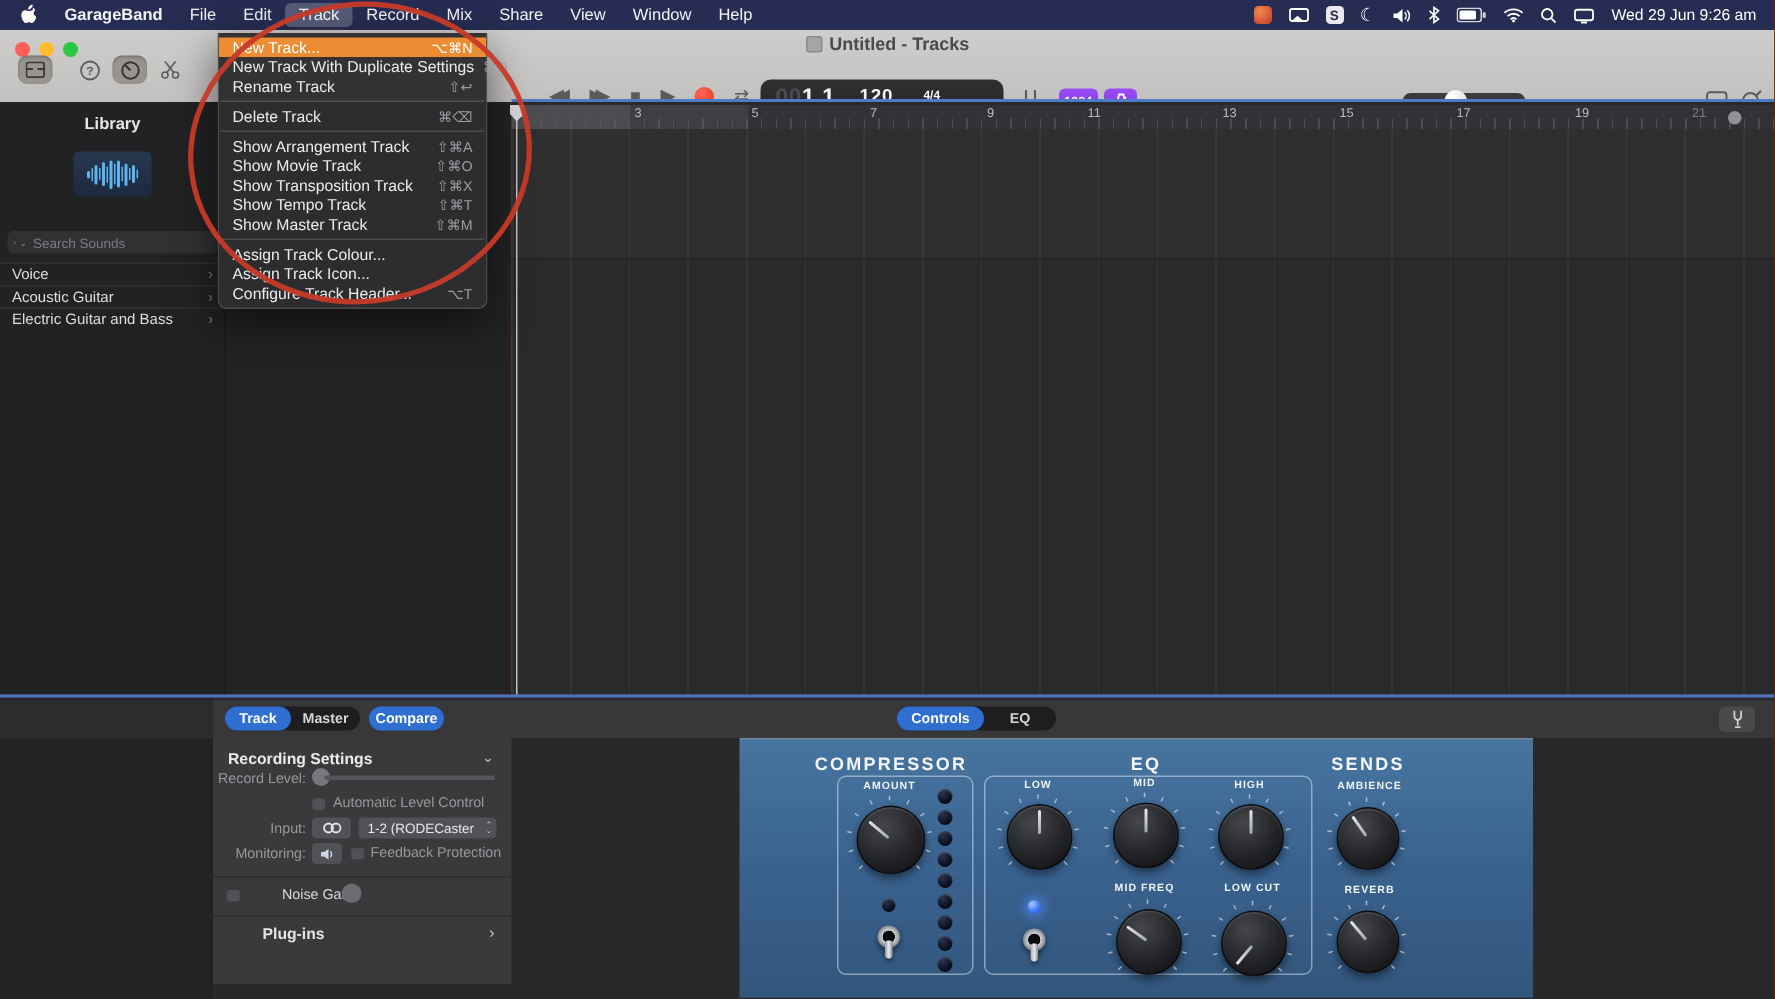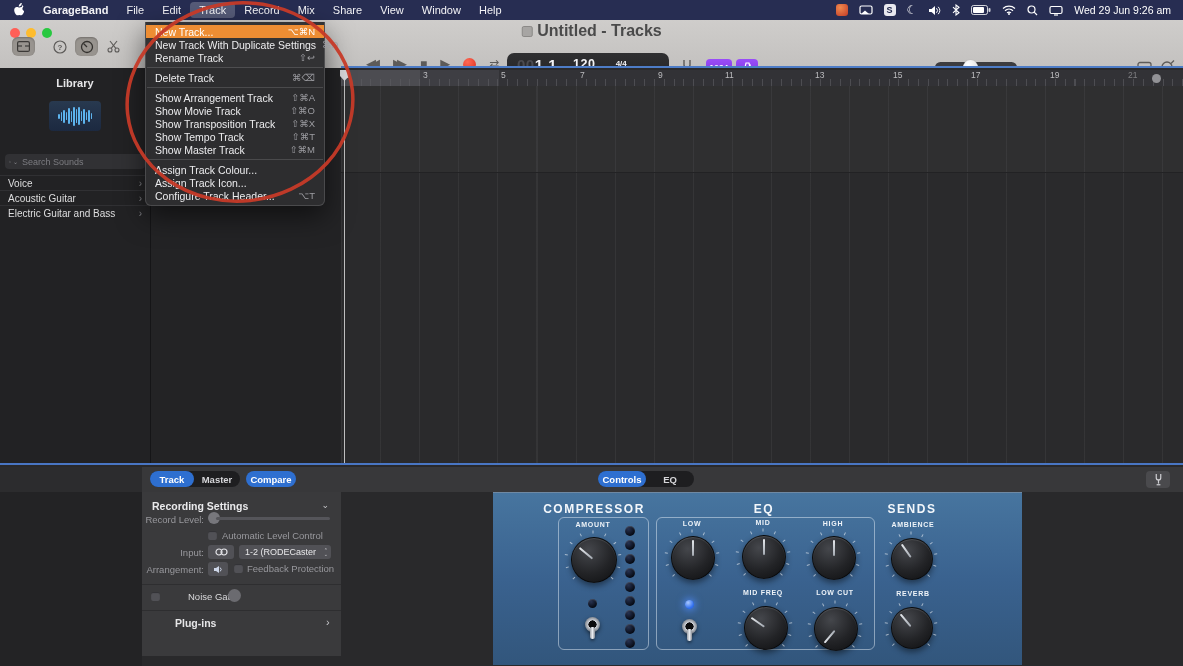--- a/index.html
+++ b/index.html
@@ -21,21 +21,21 @@
   .clock{font-size:10.5px;white-space:nowrap;}
   .appdot{width:12px;height:12px;border-radius:3px;background:radial-gradient(circle at 35% 30%,#f08a4e,#c33b27);}
   .shieldS{width:12px;height:12px;border-radius:3px;background:#e9e9ef;color:#22284c;font-size:9px;font-weight:bold;
     display:flex;align-items:center;justify-content:center;}
 
   
   .toolbar{position:absolute;left:0;top:20px;width:1183px;height:48px;
     background:linear-gradient(#cfcdcb,#c3c1bf);border-bottom:1px solid #9f9d9b;}
   .tl{position:absolute;width:10px;height:10px;border-radius:50%;top:8px;}
   .wintitle{position:absolute;left:50%;top:2px;transform:translateX(-50%);
-    display:flex;align-items:center;gap:5px;color:#4a4a4a;font-size:16px;font-weight:bold;}
+    display:flex;align-items:center;gap:5px;color:#4a4a4a;font-size:12px;font-weight:bold;}
   .proxyicon{width:9px;height:9px;border-radius:2px;background:#a7a5a3;border:1px solid #8b8987;}
   .tbtn{position:absolute;display:flex;align-items:center;justify-content:center;border-radius:6px;}
   .tbtn.pressed{background:#98948f;box-shadow:inset 0 1px 2px rgba(0,0,0,.25);}
   .transport{position:absolute;left:366px;top:36px;display:flex;align-items:center;gap:13px;color:#5d5b59;}
   .tico{font-size:13px;line-height:16px;cursor:default;}
   .tico.small{letter-spacing:-6px;padding-right:6px;}
   .rec{width:13px;height:13px;border-radius:50%;background:radial-gradient(circle at 35% 30%,#ff6a55,#dd2c1c);}
   .lcd{position:absolute;left:507px;top:33px;width:162px;height:29px;border-radius:7px;
     background:linear-gradient(#303032,#232325);display:flex;align-items:center;color:#f3f3f5;}
   .lcd .pos{display:flex;flex-direction:column;align-items:center;margin-left:10px;}
@@ -410,21 +410,21 @@
 
   <div class="bottom">
     <div class="bheader-left"></div>
     <div class="bheader">
       <div class="seg" style="left:8px;top:4px;">
         <div class="segbtn on" style="width:44px;">Track</div>
         <div class="segbtn" style="width:46px;">Master</div>
       </div>
       <div class="pill" style="left:104px;top:4px;width:50px;">Compare</div>
       <div class="seg" style="left:456px;top:4px;">
-        <div class="segbtn on" style="width:48px;">Controls</div>
+        <div class="segbtn on" style="width:58px;">Controls</div>
         <div class="segbtn" style="width:48px;">EQ</div>
       </div>
     </div>
     <div class="forkbtn">
       <svg width="9" height="13" viewBox="0 0 12 17">
           <path d="M3 1v5a3 3 0 0 0 6 0V1" fill="none" stroke="#cfcfd3" stroke-width="1.6"></path>
           <line x1="6" y1="9" x2="6" y2="14" stroke="#cfcfd3" stroke-width="1.6"></line>
           <line x1="3.5" y1="15.5" x2="8.5" y2="15.5" stroke="#cfcfd3" stroke-width="1.6"></line>
         </svg>
     </div>
@@ -453,21 +453,21 @@
           </svg>
       </div>
       <div class="dropdown" style="left:97px;top:53px;width:92px;">
         <span style="overflow:hidden;white-space:nowrap;text-align:right;">1-2 (RODECaster</span>
         <span class="stepper">
             <span>⌃</span>
             <span>⌄</span>
           </span>
       </div>
 
-      <div class="rlabel" style="left:0px;top:72px;width:62px;">Arrangement:</div>
+      <div class="rlabel" style="left:0px;top:72px;width:62px;">Monitoring:</div>
       <div class="minibtn" style="left:66px;top:70px;width:20px;">
         <svg width="10" height="9" viewBox="0 0 10 9">
             <path d="M1 3h2L6 1v7L3 6H1z" fill="#cdd6e8"></path>
             <path d="M7.2 2.6a2.6 2.6 0 0 1 0 3.8" stroke="#cdd6e8" stroke-width="1" fill="none"></path>
           </svg>
       </div>
       <div class="ckbox" style="left:92px;top:72px;"></div>
       <div class="abs" style="left:105px;top:71px;">Feedback Protection</div>
 
       <div class="rp-div" style="top:92px;"></div>

